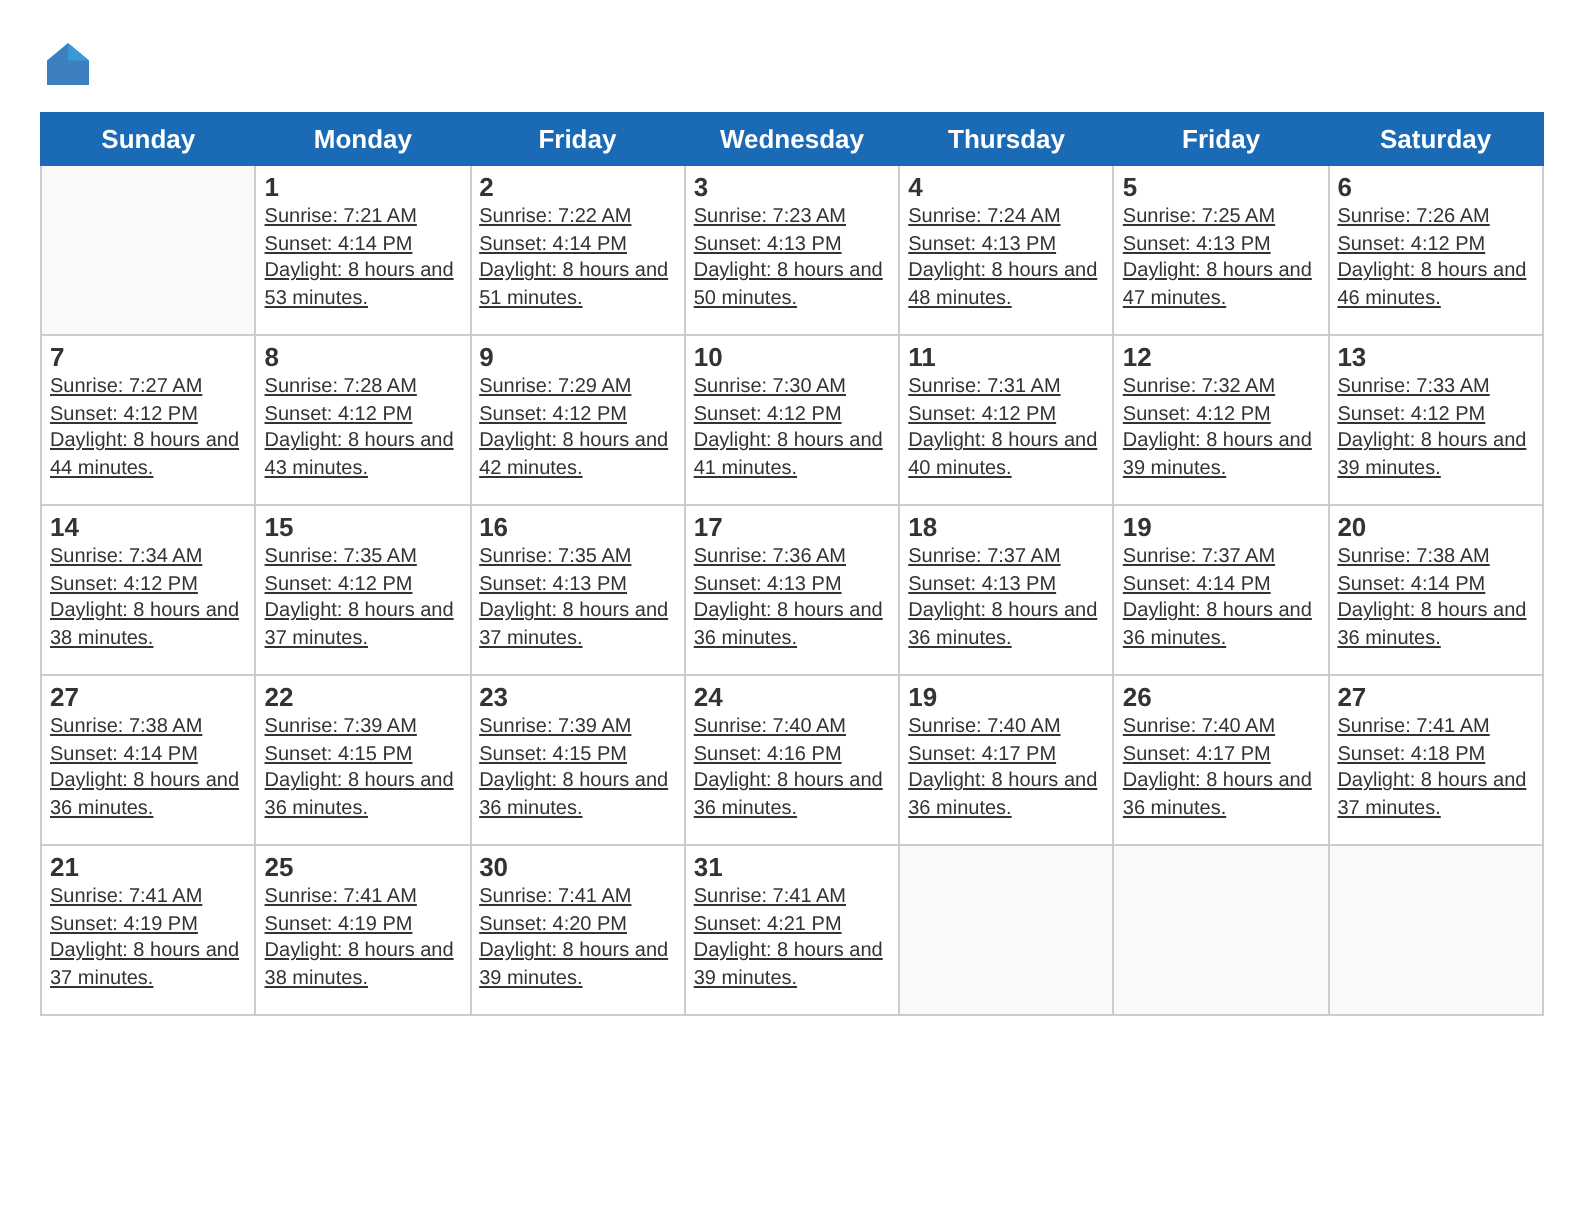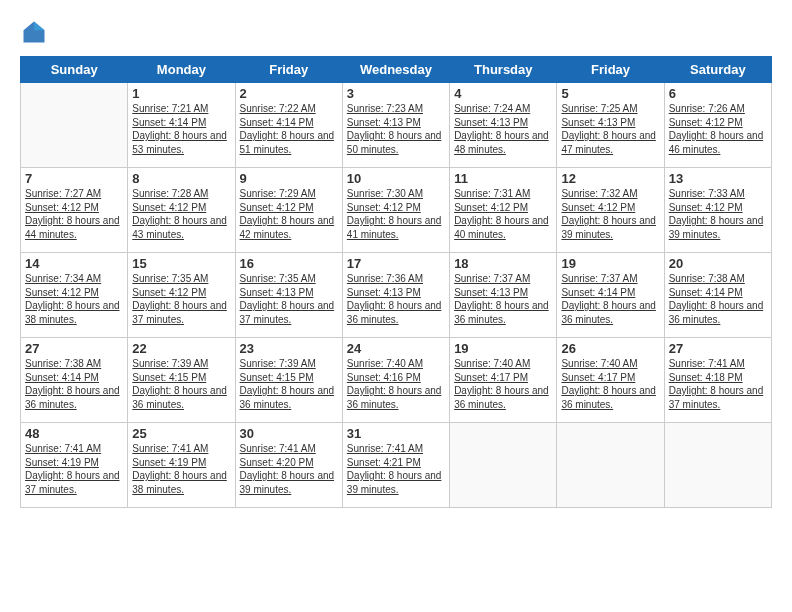--- a/index.html
+++ b/index.html
@@ -190,21 +190,21 @@
           <td><span class="day-num">24</span>
           <span class="cell-text">Sunrise: 7:40 AM<br>Sunset: 4:16 PM<br>Daylight: 8 hours and 36 minutes.</span></td>
           <td><span class="day-num">19</span>
           <span class="cell-text">Sunrise: 7:40 AM<br>Sunset: 4:17 PM<br>Daylight: 8 hours and 36 minutes.</span></td>
           <td><span class="day-num">26</span>
           <span class="cell-text">Sunrise: 7:40 AM<br>Sunset: 4:17 PM<br>Daylight: 8 hours and 36 minutes.</span></td>
           <td><span class="day-num">27</span>
           <span class="cell-text">Sunrise: 7:41 AM<br>Sunset: 4:18 PM<br>Daylight: 8 hours and 37 minutes.</span></td>
         </tr>
         <tr>
-          <td><span class="day-num">48</span>
+          <td><span class="day-num">21</span>
           <span class="cell-text">Sunrise: 7:41 AM<br>Sunset: 4:19 PM<br>Daylight: 8 hours and 37 minutes.</span></td>
           <td><span class="day-num">25</span>
           <span class="cell-text">Sunrise: 7:41 AM<br>Sunset: 4:19 PM<br>Daylight: 8 hours and 38 minutes.</span></td>
           <td><span class="day-num">30</span>
           <span class="cell-text">Sunrise: 7:41 AM<br>Sunset: 4:20 PM<br>Daylight: 8 hours and 39 minutes.</span></td>
           <td><span class="day-num">31</span>
           <span class="cell-text">Sunrise: 7:41 AM<br>Sunset: 4:21 PM<br>Daylight: 8 hours and 39 minutes.</span></td>
           <td class="empty"></td>
           <td class="empty"></td>
           <td class="empty"></td>

